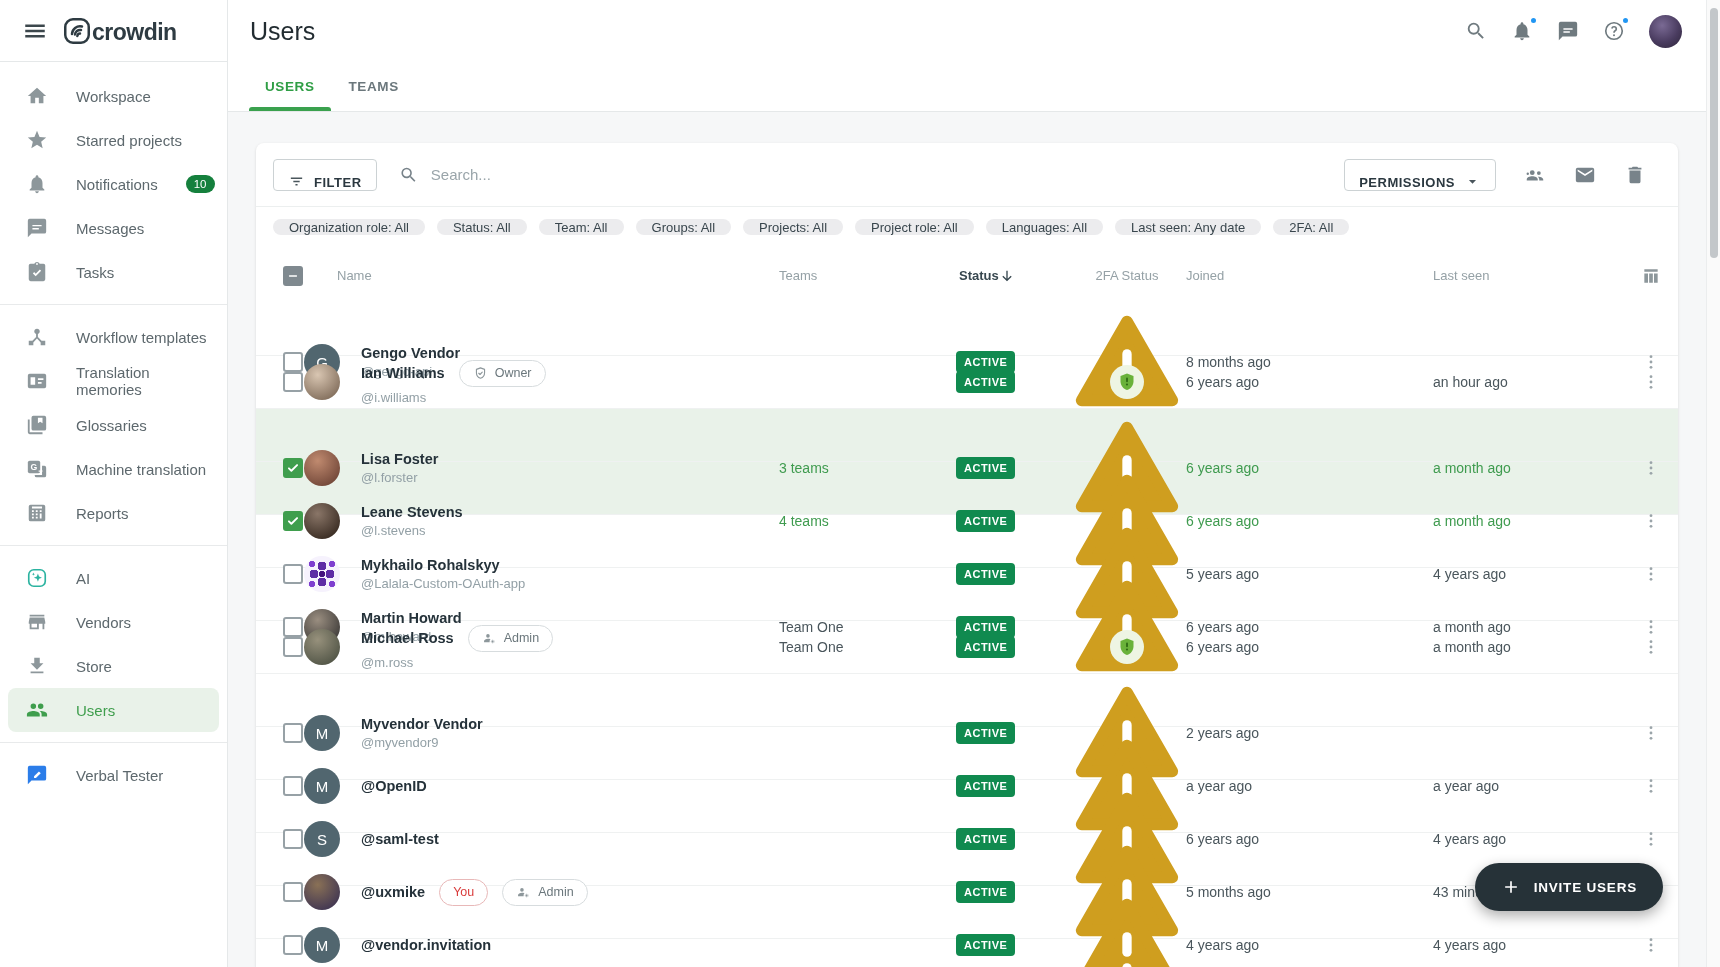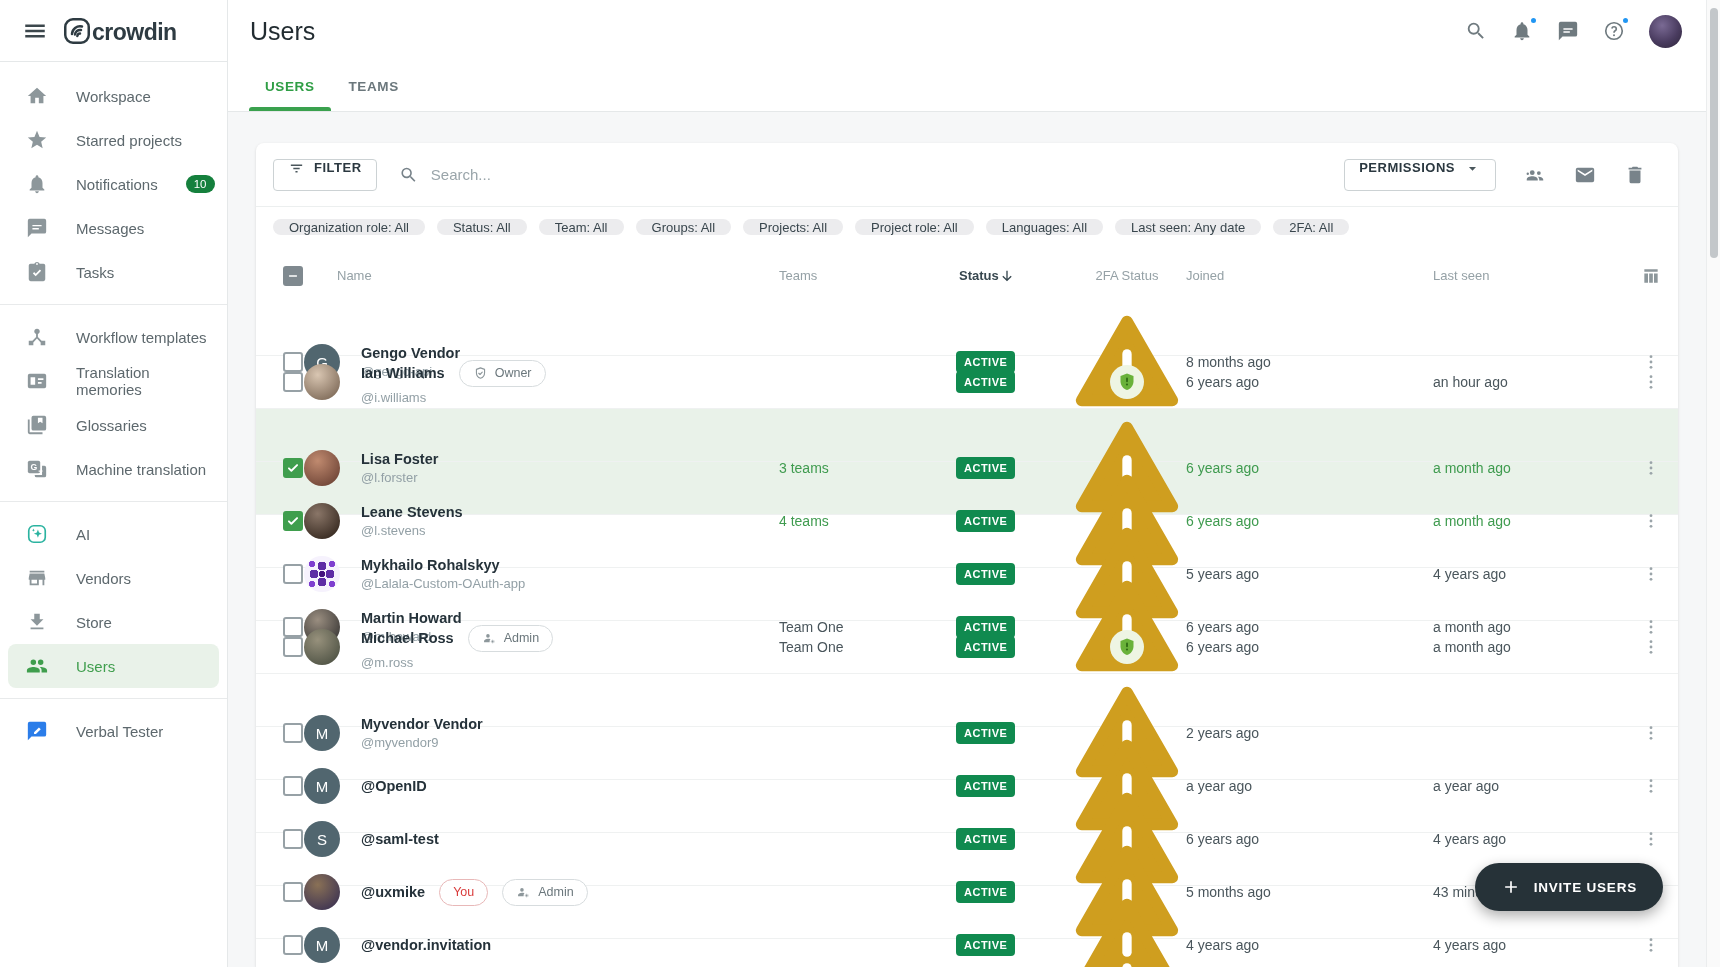--- a/index.html
+++ b/index.html
@@ -36,21 +36,21 @@
 
   .tabs{display:flex;gap:2px;padding-left:21px;border-bottom:1px solid #e5e8e9;background:#fff}
   .tab{padding:0 16px;height:49px;display:flex;align-items:center;font-size:13.5px;font-weight:700;letter-spacing:.6px;color:#6b777c;position:relative;cursor:pointer}
   .tab.active{color:#2f9e45}
   .tab.active::after{content:"";position:absolute;left:0;right:0;bottom:0;height:4px;background:#3aa14e;border-radius:3px 3px 0 0}
 
   
   .content{flex:1;background:#f6f7f8;position:relative;overflow:hidden}
   .card{margin:31px 0 0 28px;width:1422px;height:824px;background:#fff;border-radius:8px 8px 0 0;box-shadow:0 1px 3px rgba(0,0,0,.13);overflow:hidden}
   .toolbar{height:64px;display:flex;align-items:center;padding:0 32px 0 17px;border-bottom:1px solid #ecefef;gap:22px}
-  .btn{height:32px;border:1px solid #ccd2d4;border-radius:4px;background:#fff;display:flex;align-items:flex-start;gap:9px;padding:0 14px;font-size:13px;font-weight:700;letter-spacing:.5px;color:#2b3840;cursor:pointer;font-family:inherit}
+  .btn{height:32px;border:1px solid #ccd2d4;border-radius:4px;background:#fff;display:flex;align-items:flex-end;gap:9px;padding:0 14px;font-size:13px;font-weight:700;letter-spacing:.5px;color:#2b3840;cursor:pointer;font-family:inherit}
   .btn .bic{width:17px;height:17px;color:#4a565c}
   .search{display:flex;align-items:center;gap:13px;flex:1}
   .search .sic{width:20px;height:20px;color:#78838a}
   .search input{border:none;outline:none;font-size:15px;color:#333;width:100%;font-family:inherit;background:transparent}
   .search input::placeholder{color:#9aa5aa}
   .tool-group{display:flex;align-items:center;gap:28px;margin-left:6px}
   .tool-ic{width:22px;height:22px;color:#78838a;cursor:pointer}
 
   .chips{display:flex;gap:12px;padding:12px 17px 13px}
   .chip{background:#ececee;border-radius:16px;height:16px;display:flex;align-items:center;padding:0 16px;font-size:13px;color:#39464d;cursor:pointer;white-space:nowrap}
@@ -209,20 +209,29 @@
             <svg viewBox="0 0 24 24" fill="currentColor">
               <rect x="2" y="3" width="13.5" height="13.5" rx="2"></rect>
               <text x="8.7" y="13.2" font-size="9.5" font-weight="bold" fill="#fff" text-anchor="middle" font-family="Liberation Sans, sans-serif">G</text>
               <path d="M17.5 8.5H20a2 2 0 0 1 2 2V19a2 2 0 0 1-2 2h-8.5a2 2 0 0 1-2-2v-.5h8V8.5z"></path>
               <path fill="#fff" d="m16.2 12.2 2.1 2.1-2.1 2.1v-1.3h-2.4v-1.6h2.4z"></path>
             </svg>
           </span>
        <span>Machine translation</span>
 
      </div>
+        <div class="sitem  ">
+       <span class="sicon">
+            <svg viewBox="0 0 24 24" fill="currentColor">
+              <path d="M19 3H5a2 2 0 0 0-2 2v14a2 2 0 0 0 2 2h14a2 2 0 0 0 2-2V5a2 2 0 0 0-2-2zM8.5 18h-2v-2h2v2zm0-3.5h-2v-2h2v2zM8.5 11h-2V9h2v2zm4.2 7h-2v-2h2v2zm0-3.5h-2v-2h2v2zm0-3.5h-2V9h2v2zm4.3 7h-2v-5.5h2V18zm0-7h-2V9h2v2zm.5-4H6.5V5h11v2z"></path>
+            </svg>
+          </span>
+       <span>Reports</span>
+
+     </div>
         <div class="sdiv"></div>
         <div class="sitem  ai">
        <span class="sicon">
             <svg viewBox="0 0 24 24" fill="none" stroke="#2bb3a0" stroke-width="1.8">
               <rect x="3" y="3" width="18" height="18" rx="5.5"></rect>
               <path fill="#2bb3a0" stroke="none" d="m13 7.2 1.2 3.2 3.2 1.2-3.2 1.2L13 16l-1.2-3.2-3.2-1.2 3.2-1.2z"></path>
               <path fill="#2bb3a0" stroke="none" d="m8.1 6 .5 1.3 1.3.5-1.3.5-.5 1.3-.5-1.3L6.3 7.8l1.3-.5z"></path>
             </svg>
           </span>
        <span>AI</span>

